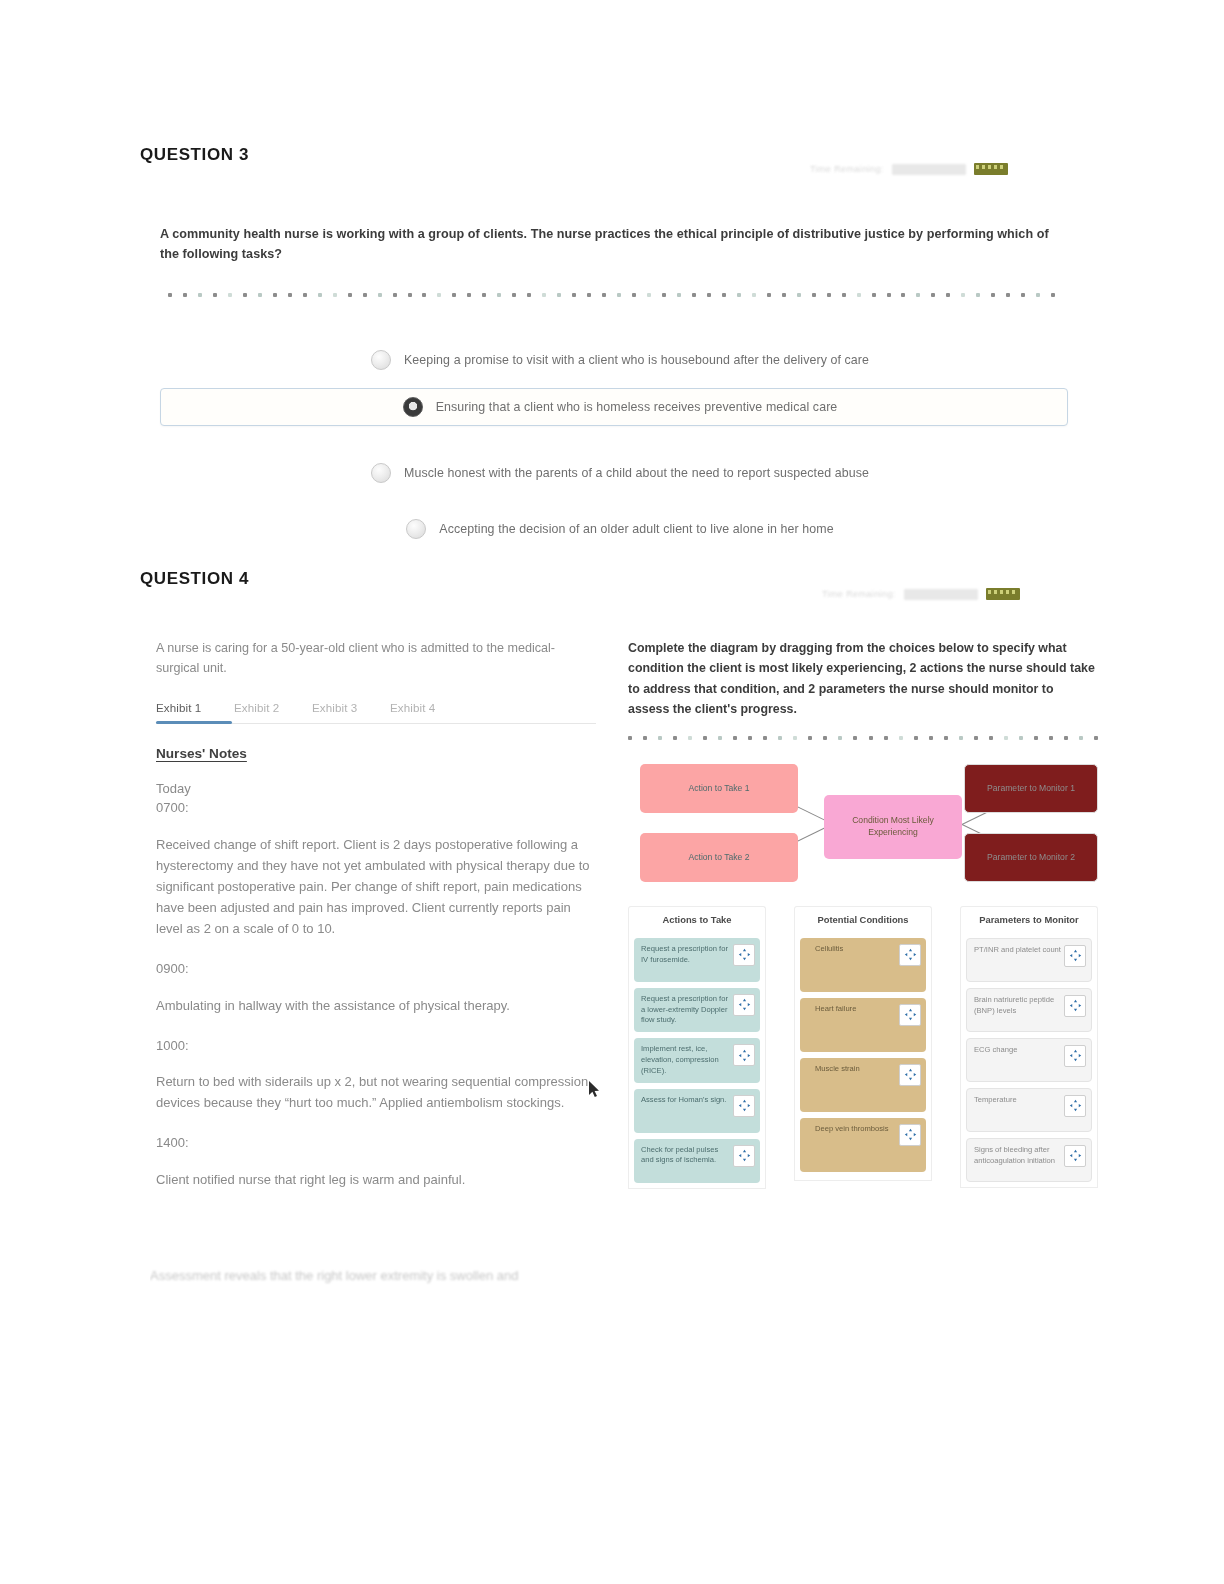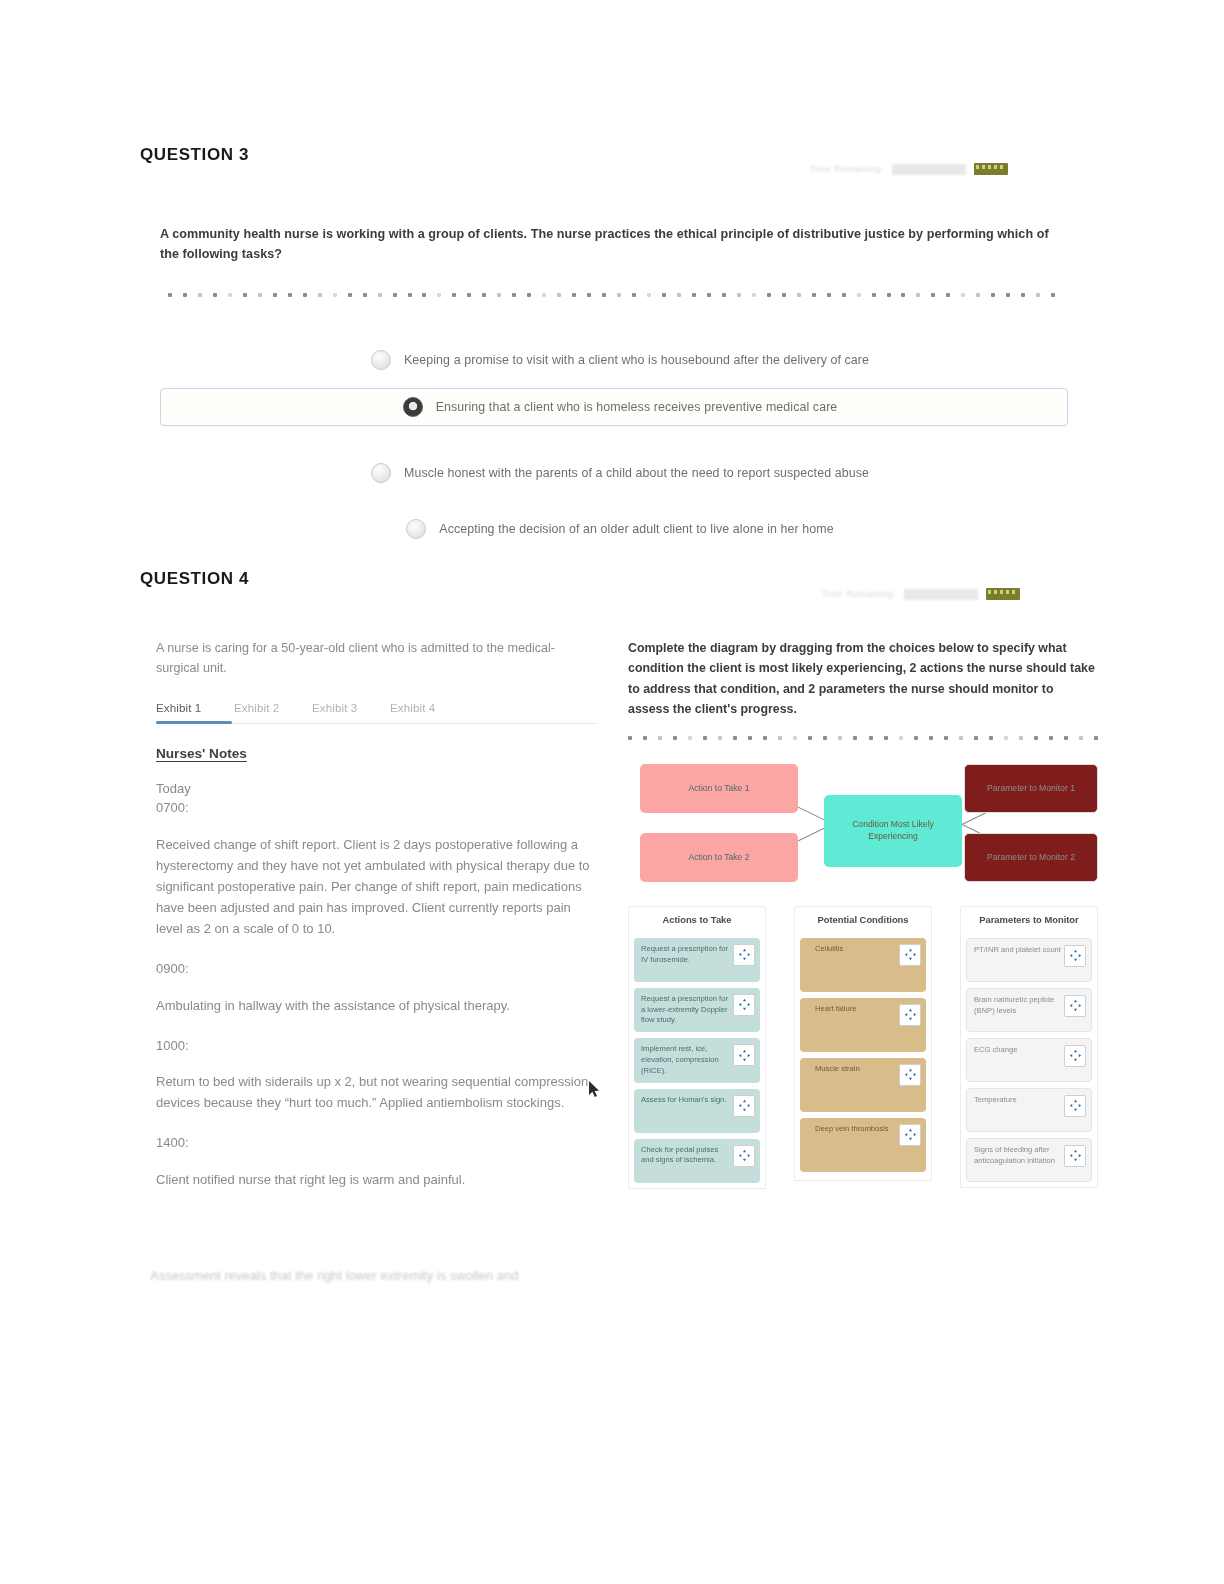--- a/index.html
+++ b/index.html
@@ -111,21 +111,21 @@
   
   .diagram { position: relative; width: 470px; height: 122px; margin-top: 22px; }
   .dbox {
     position: absolute; display:flex; align-items:center; justify-content:center;
     text-align:center; border-radius: 5px; font-size: 8.6px; line-height: 1.35;
     padding: 4px 6px;
   }
   .dbox.action { background: #fca5a5; color: #4e6b6c; width: 158px; height: 49px; left: 12px; }
   .dbox.action.a1 { top: 2px; } .dbox.action.a2 { top: 71px; }
   .dbox.cond {
-    background: #5eead4; color: #6a5a3a; width: 138px; height: 72px; left: 196px; top: 33px;
+    background: #f9a8d4; color: #6a5a3a; width: 138px; height: 64px; left: 196px; top: 33px;
     border-radius: 5px;
   }
   .dbox.param {
     background: #7f1d1d; color: #8e8e8e; width: 134px; height: 49px; left: 336px;
     border: 1px solid #dcdcdc;
   }
   .dbox.param.p1 { top: 2px; } .dbox.param.p2 { top: 71px; }
   .dline { position: absolute; height: 1.4px; background: #8a8a8a; transform-origin: 0 50%; }
 
   

